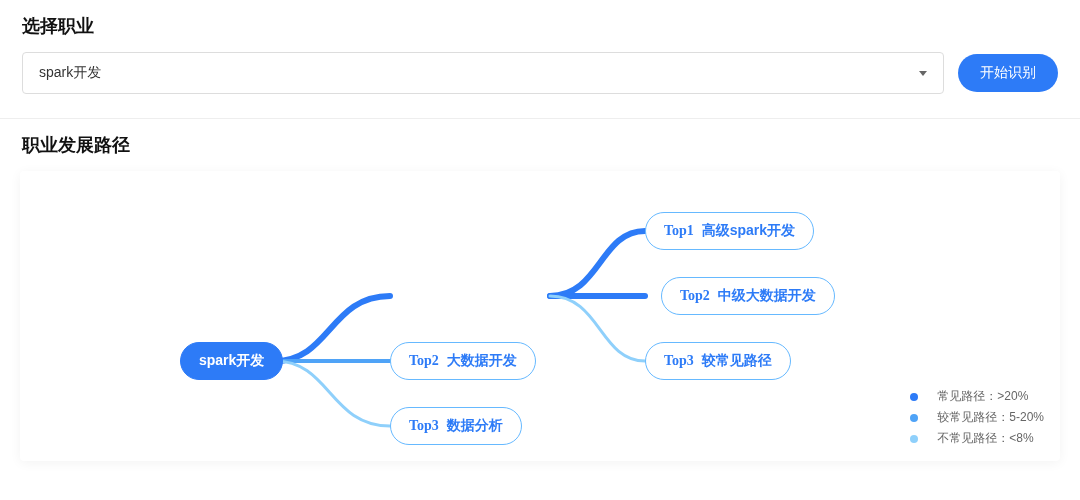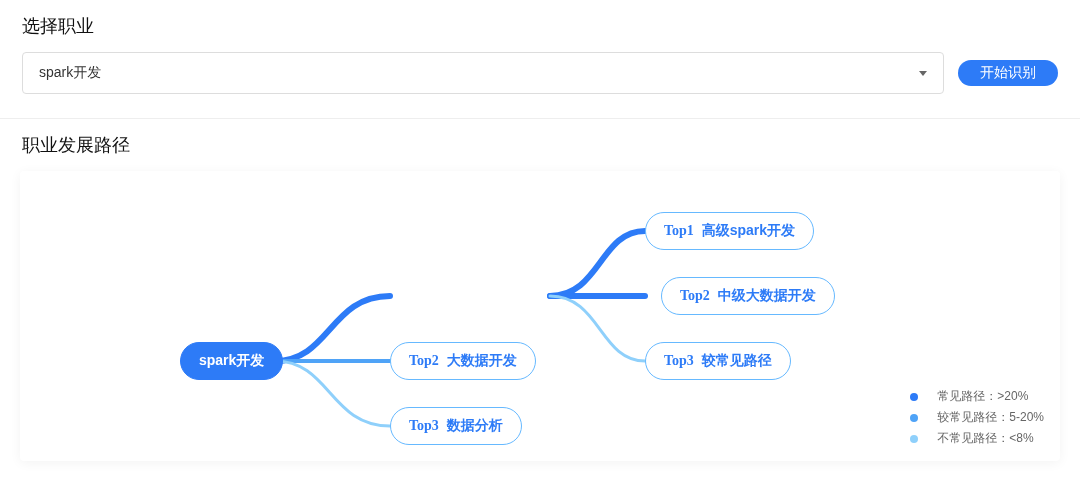--- a/index.html
+++ b/index.html
@@ -6,21 +6,21 @@
   body {
     font-family: -apple-system, "PingFang SC", "Microsoft YaHei", sans-serif;
     background: #fff;
     width: 1080px;
     height: 500px;
     overflow: hidden;
     color: #333;
   }
   .section-title {
     font-size: 18px;
-    font-weight: 400;
+    font-weight: 700;
     color: #111;
     margin: 14px 0 14px 22px;
   }
   .select-row {
     display: flex;
     align-items: center;
     gap: 14px;
     padding: 0 22px;
   }
   .select-box {
@@ -39,21 +39,21 @@
     width: 0; height: 0;
     border-left: 4px solid transparent;
     border-right: 4px solid transparent;
     border-top: 5px solid #666;
   }
   .primary-btn {
     background: #2d7bf7;
     color: #fff;
     border: none;
     border-radius: 20px;
-    height: 26px;
+    height: 38px;
     padding: 0 22px;
     font-size: 14px;
     cursor: pointer;
   }
   .divider { height: 1px; background: #eee; margin: 24px 0 10px 0; }
   .diagram-wrap {
     position: relative;
     width: 1040px;
     height: 290px;
     margin: 0 auto;

